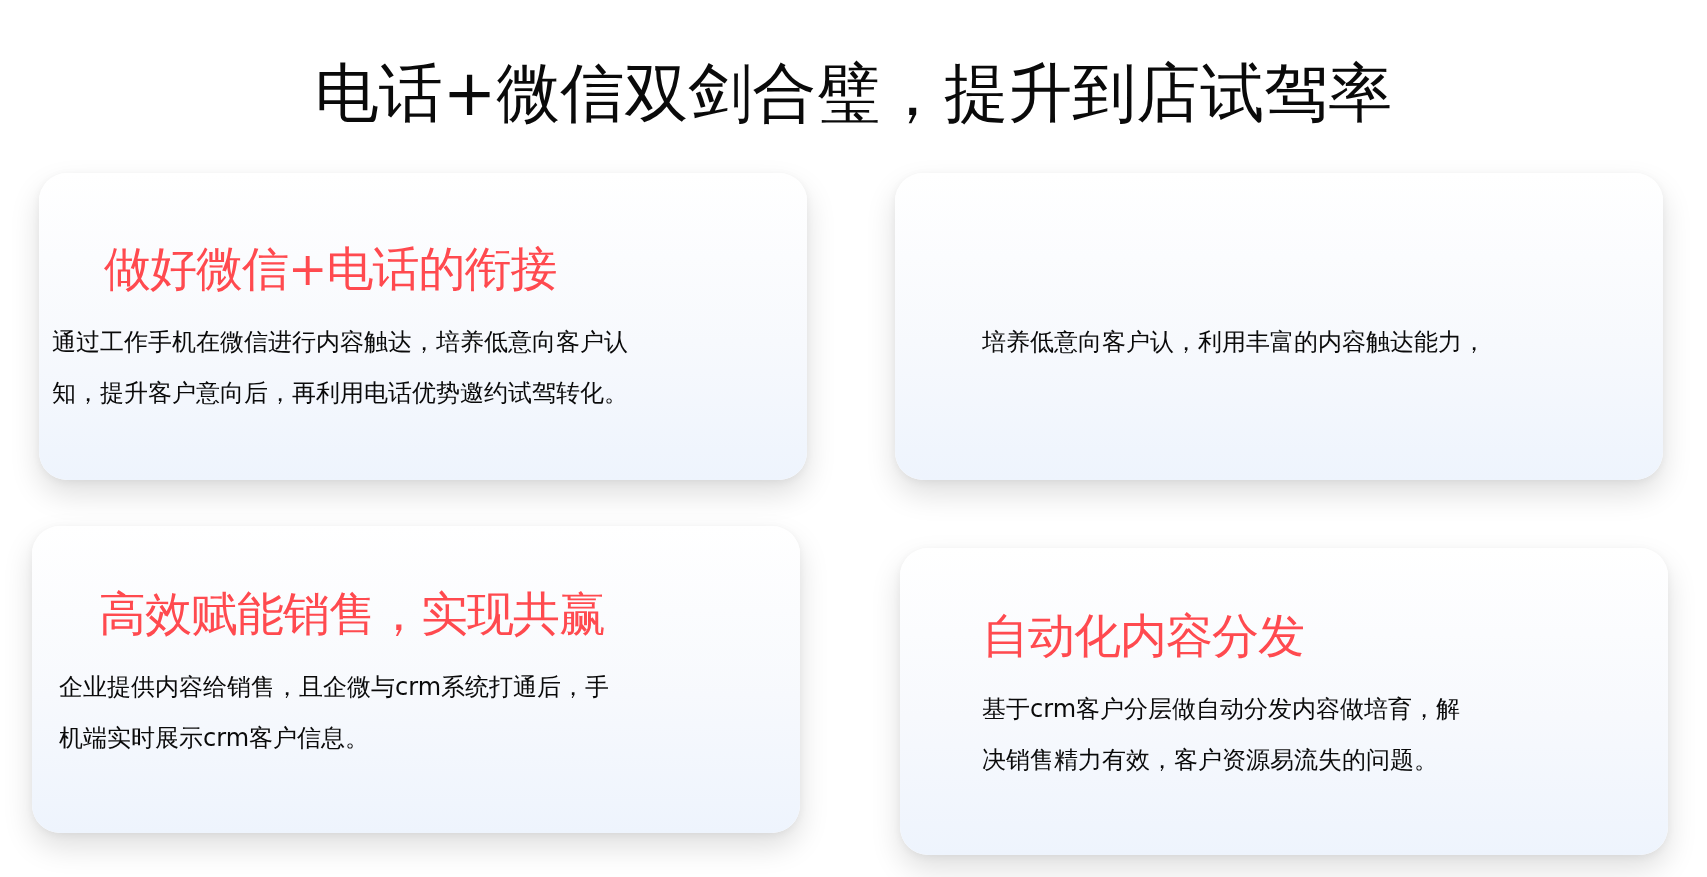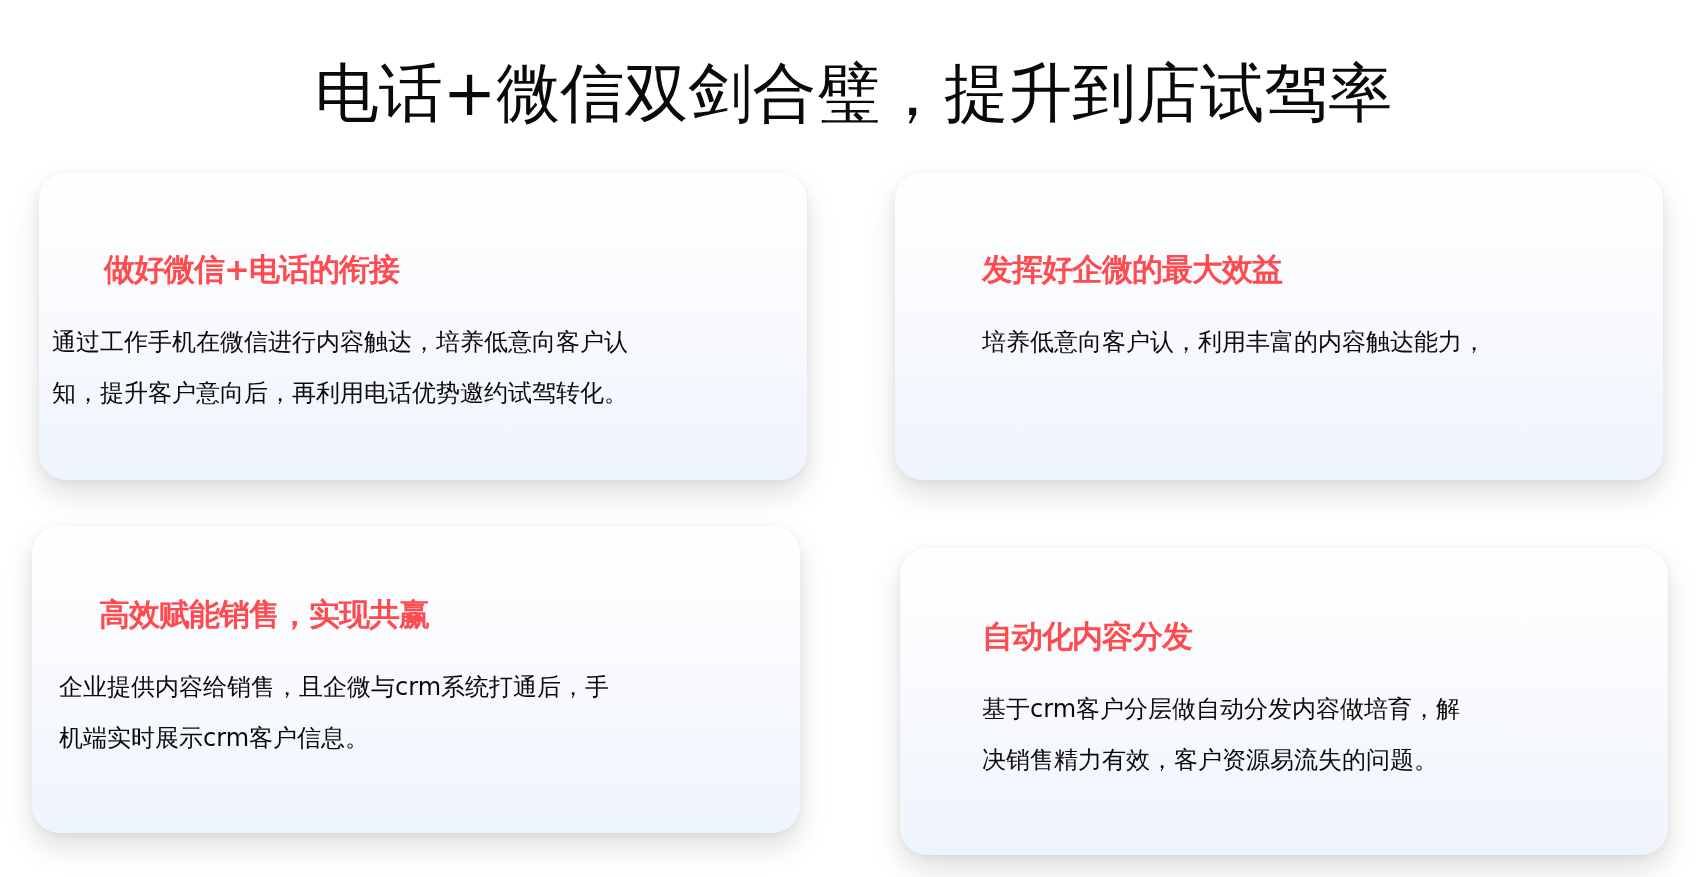--- a/index.html
+++ b/index.html
@@ -37,23 +37,23 @@
       box-shadow: 0 14px 30px rgba(0,0,0,0.13), 0 2px 8px rgba(0,0,0,0.05);
       box-sizing: border-box;
     }
     .card-1 { left: 39px;  top: 173px; }
     .card-2 { left: 895px; top: 173px; }
     .card-3 { left: 32px;  top: 526px; }
     .card-4 { left: 900px; top: 548px; }
 
     .card-heading {
       position: absolute;
-      font-size: 31px;
+      font-size: 47px;
       line-height: 60px;
-      font-weight: bold;
+      font-weight: normal;
       color: #ff4a4f;
       white-space: nowrap;
       letter-spacing: -1px;
     }
     .card-body {
       position: absolute;
       font-size: 24px;
       line-height: 51px;
       color: #0a0a0a;
       white-space: nowrap;
@@ -79,21 +79,20 @@
 
 <div class="card card-1">
   <div class="card-heading">做好微信+电话的衔接</div>
   <div class="card-body">
     <span class="line">通过工作手机在微信进行内容触达，培养低意向客户认</span>
     <span class="line">知，提升客户意向后，再利用电话优势邀约试驾转化。</span>
   </div>
 </div>
 
 <div class="card card-2">
-  <div class="card-heading">发挥好企微的最大效益</div>
   <div class="card-body">
     <span class="line">培养低意向客户认，利用丰富的内容触达能力，</span>
   </div>
 </div>
 
 <div class="card card-3">
   <div class="card-heading">高效赋能销售，实现共赢</div>
   <div class="card-body">
     <span class="line">企业提供内容给销售，且企微与crm系统打通后，手</span>
     <span class="line">机端实时展示crm客户信息。</span>

